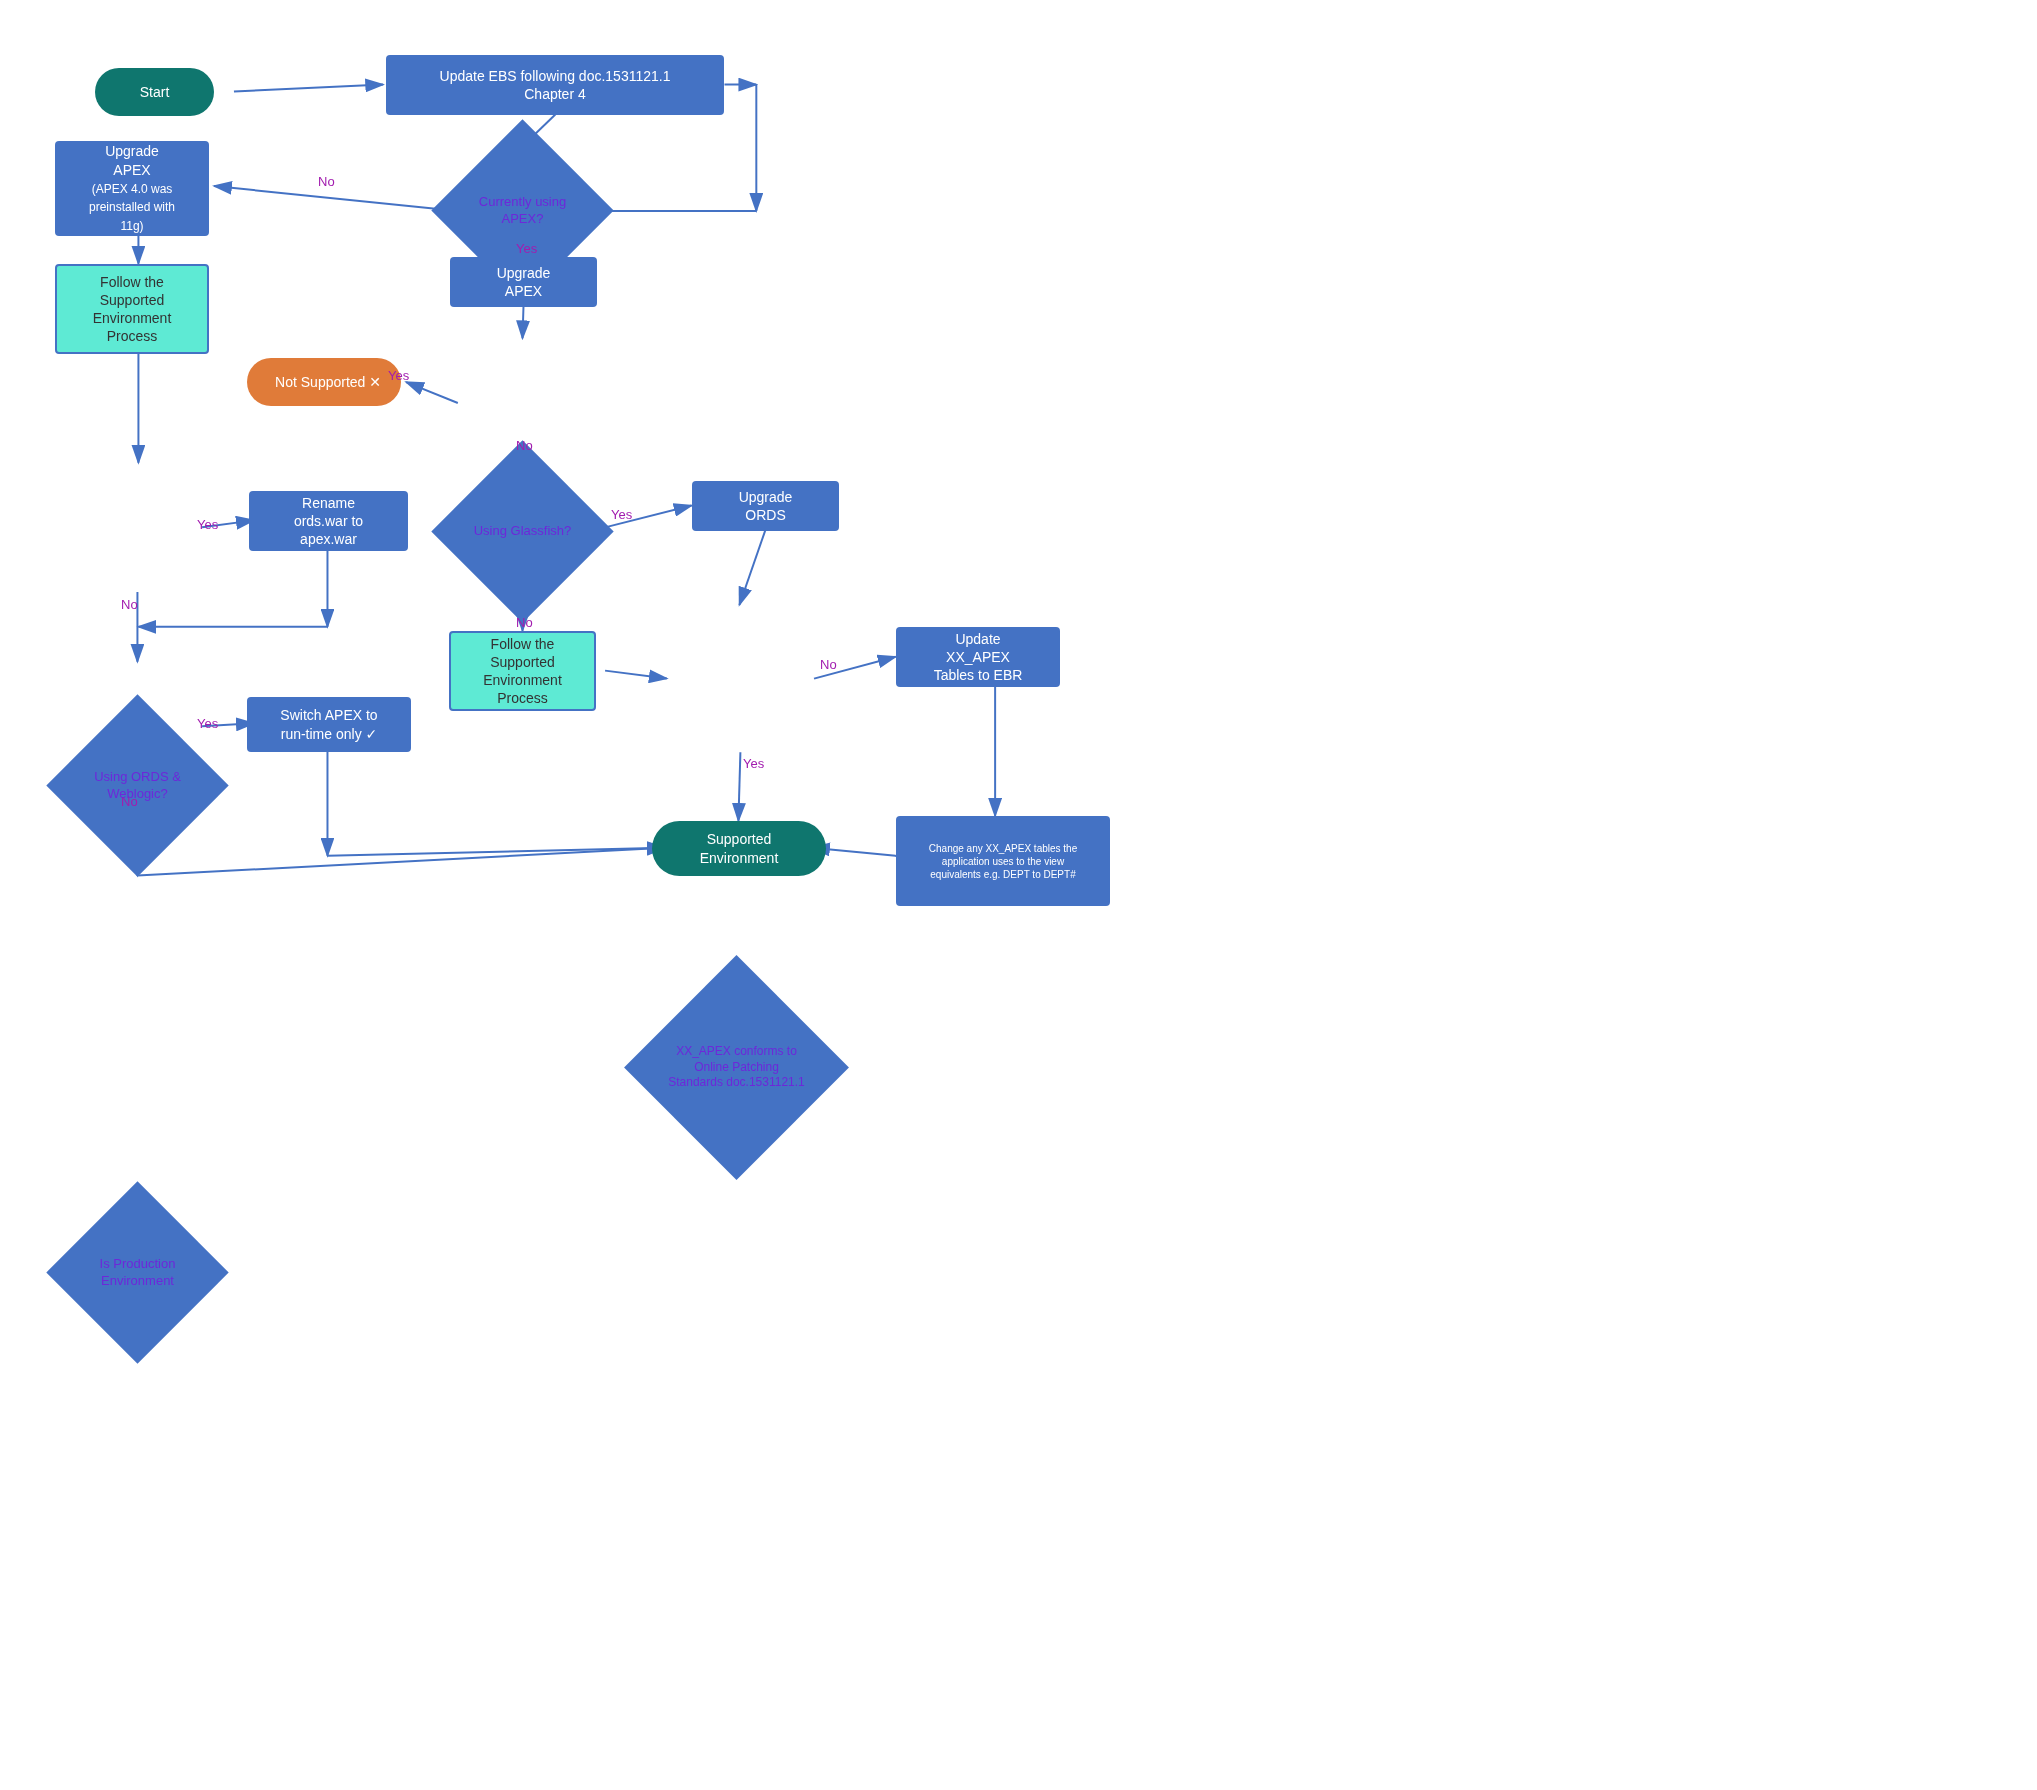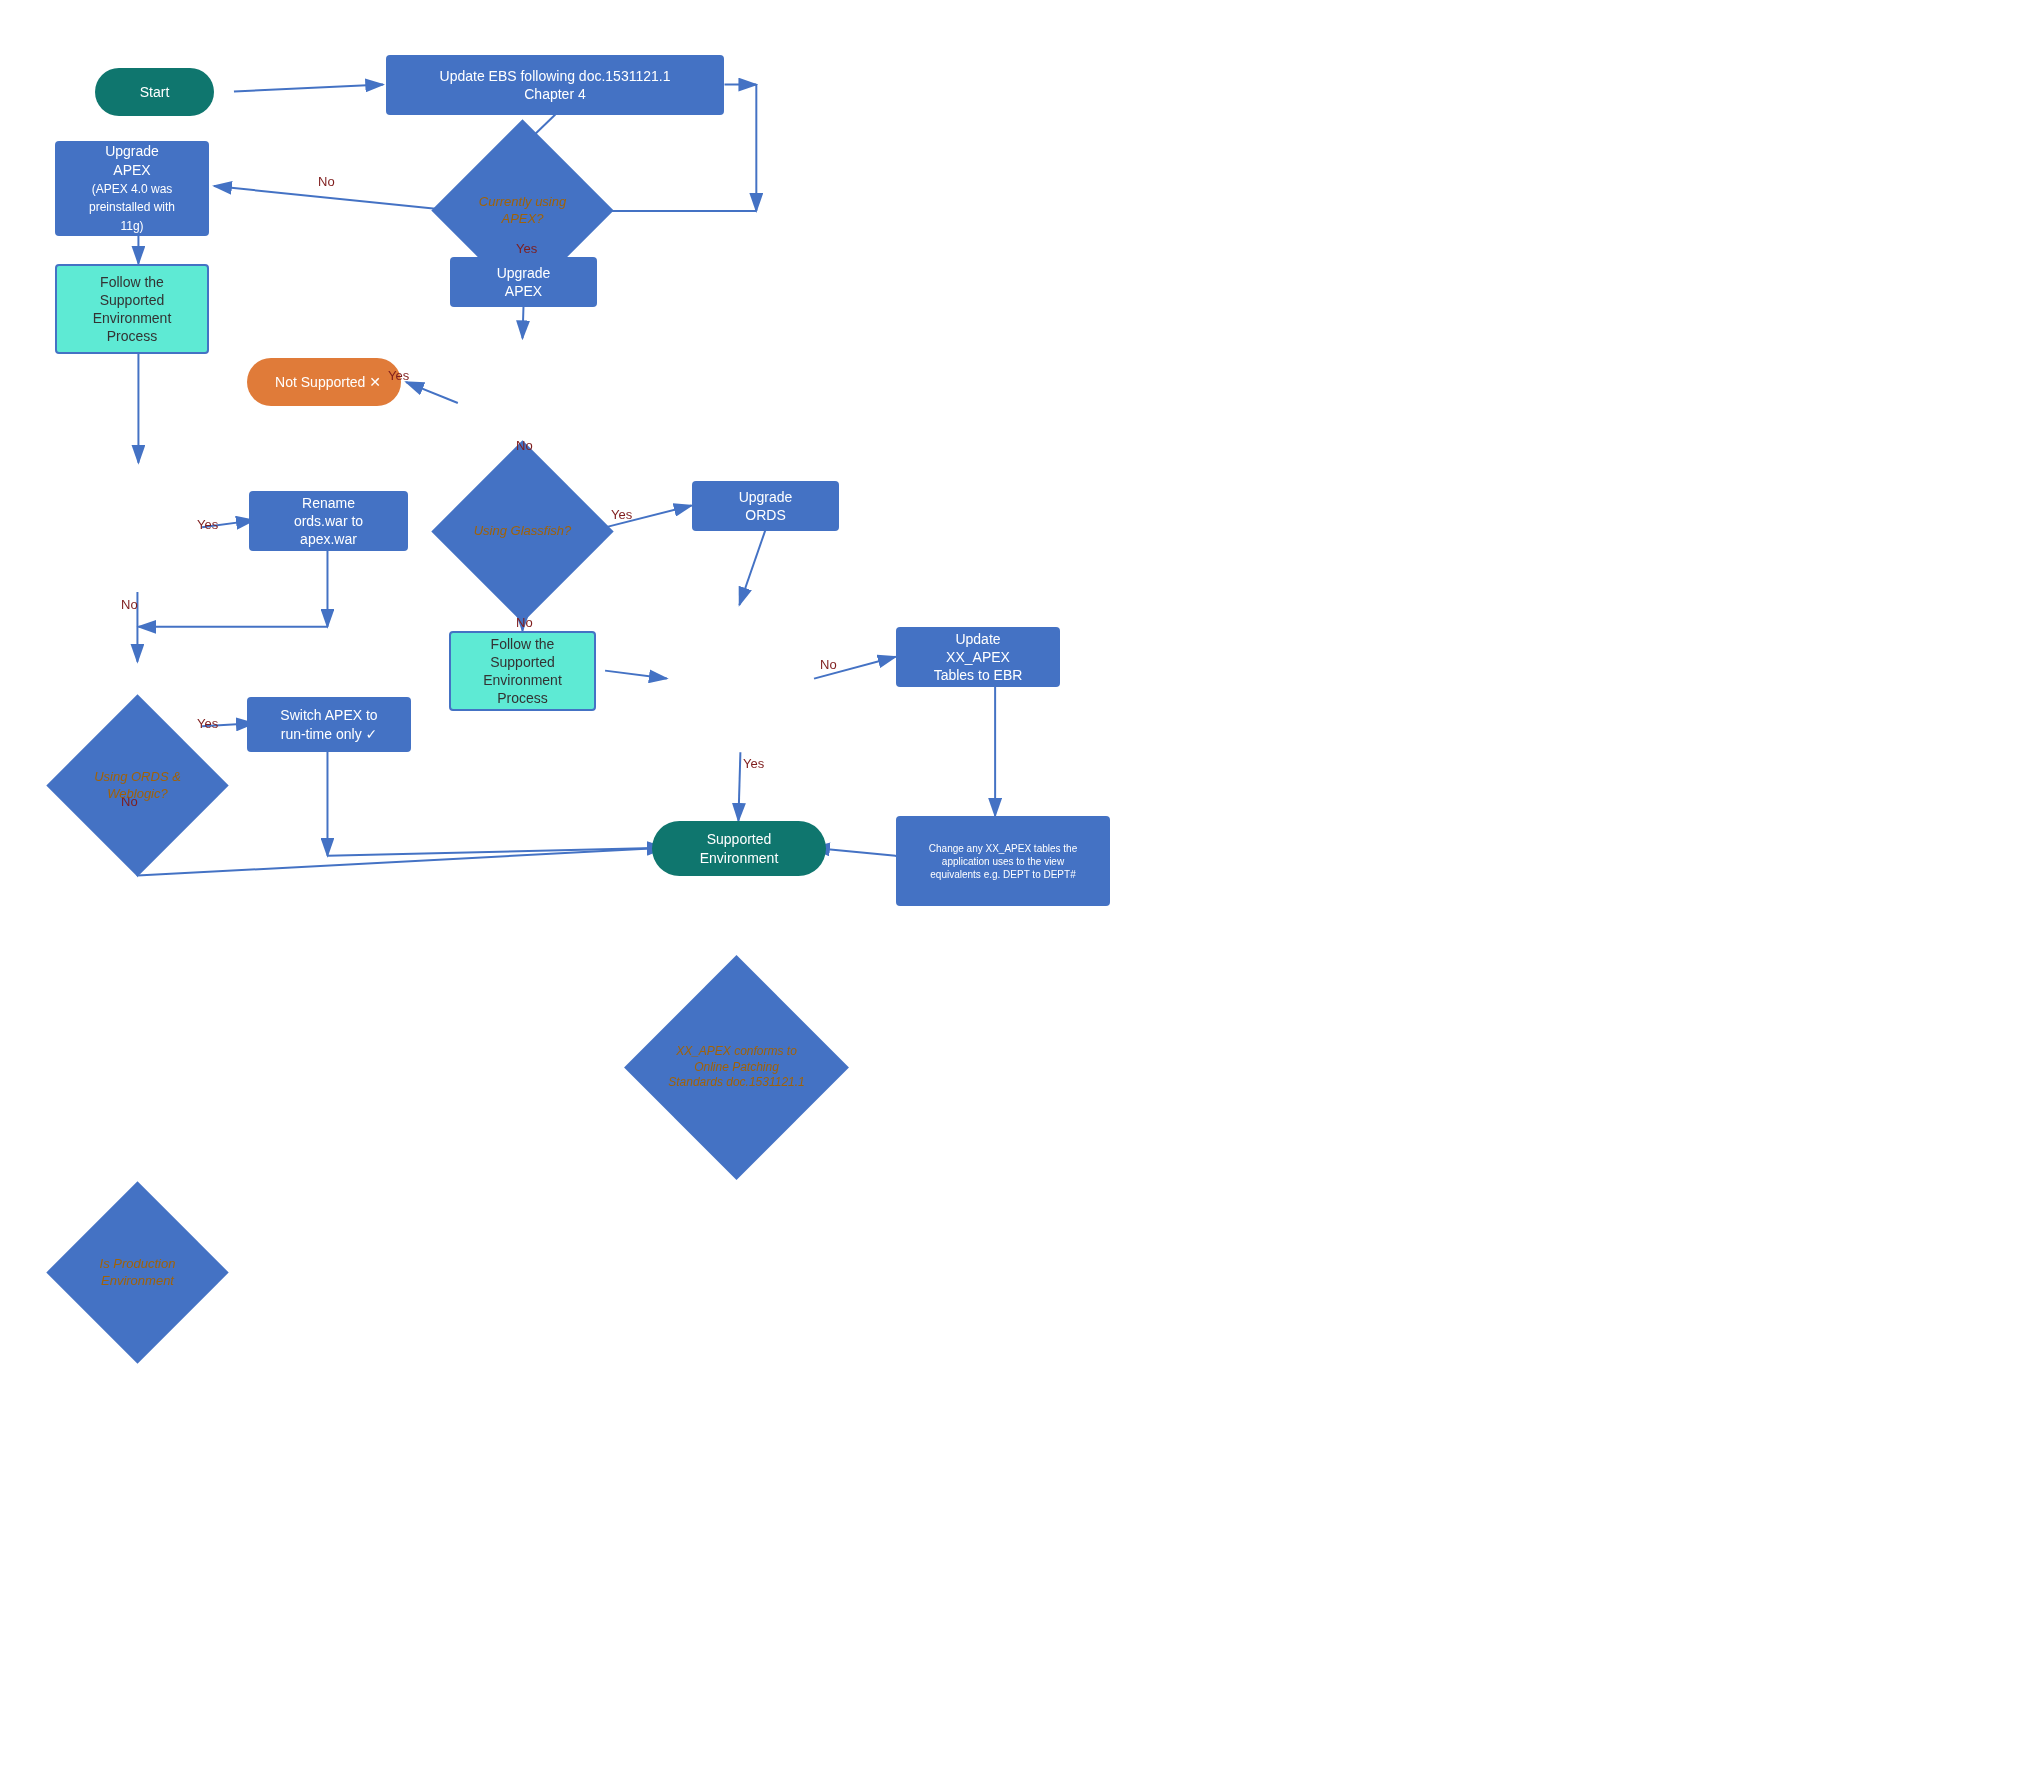--- a/index.html
+++ b/index.html
@@ -61,25 +61,24 @@
       top: 0; left: 0;
     }
     .diamond-text {
       position: absolute;
       width: 129px;
       height: 129px;
       display: flex;
       align-items: center;
       justify-content: center;
       font-size: 13px;
-      color: #a16207;
+      color: #6d28d9;
       line-height: 1.3;
       z-index: 2;
       padding: 10px;
-      font-style: italic;
     }
     .node-not-supported {
       border-radius: 50px;
       background: #E07B39;
       padding: 12px 20px;
     }
 
     
     .arrows-svg {
       position: absolute;
@@ -90,21 +89,21 @@
     }
     .arrow-line {
       stroke: #4472C4;
       stroke-width: 2;
       fill: none;
       marker-end: url(#arrowhead);
     }
     .label-text {
       position: absolute;
       font-size: 13px;
-      color: #7f1d1d;
+      color: #a21caf;
     }
   </style>
 </head>
 <body>
 
 <div class="diagram-container">
 
   <svg class="arrows-svg" viewBox="0 0 2048 1799" width="2038" height="1790">
     <defs>
       <marker id="arrowhead" markerWidth="10" markerHeight="7" refX="9" refY="3.5" orient="auto">

